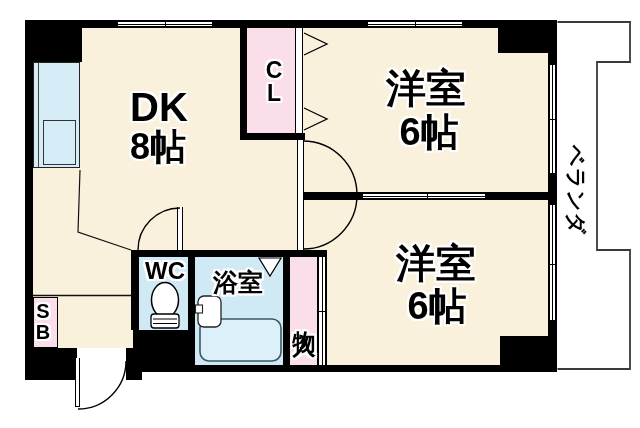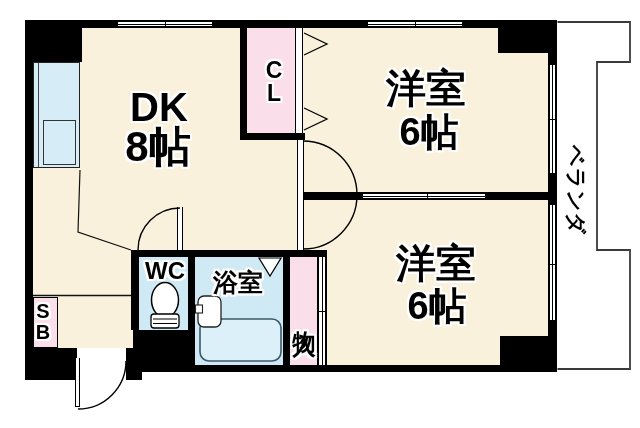--- a/index.html
+++ b/index.html
@@ -60,21 +60,21 @@
   #wc-door{left:177px;top:207px;width:6px;height:43px;}
   #entry-door{left:75px;top:358px;width:5px;height:49px;border-bottom:1.5px solid #000;}
   
   #ov{position:absolute;left:0;top:0;width:640px;height:428px;pointer-events:none;}
   
   .lbl{position:absolute;transform:translate(-50%,-50%);font-weight:bold;color:#000;
        white-space:nowrap;text-align:center;line-height:1;
        text-shadow:-2px -2px 0 #fff,2px -2px 0 #fff,-2px 2px 0 #fff,2px 2px 0 #fff,
                    0 -2px 0 #fff,0 2px 0 #fff,-2px 0 0 #fff,2px 0 0 #fff;}
   #lbl-dk{left:159px;top:107px;font-size:40px;}
-  #lbl-dk-size{left:158px;top:147px;font-size:42px;}
+  #lbl-dk-size{left:158px;top:147px;font-size:36px;}
   #lbl-w1{left:426px;top:88px;font-size:40px;}
   #lbl-w1-size{left:429px;top:132px;font-size:38px;}
   #lbl-w2{left:436px;top:263px;font-size:40px;}
   #lbl-w2-size{left:437px;top:306px;font-size:38px;}
   #lbl-cl{left:274px;top:82px;font-size:23px;line-height:23px;}
   #lbl-wc{left:165px;top:271px;font-size:24px;}
   #lbl-bath{left:238px;top:282px;font-size:25px;text-align:center;}
   #lbl-sto{left:304px;top:315px;font-size:23px;line-height:25px;letter-spacing:2px;
            writing-mode:vertical-rl;text-orientation:upright;}
   #lbl-genkan{left:94px;top:325px;font-size:26px;}

